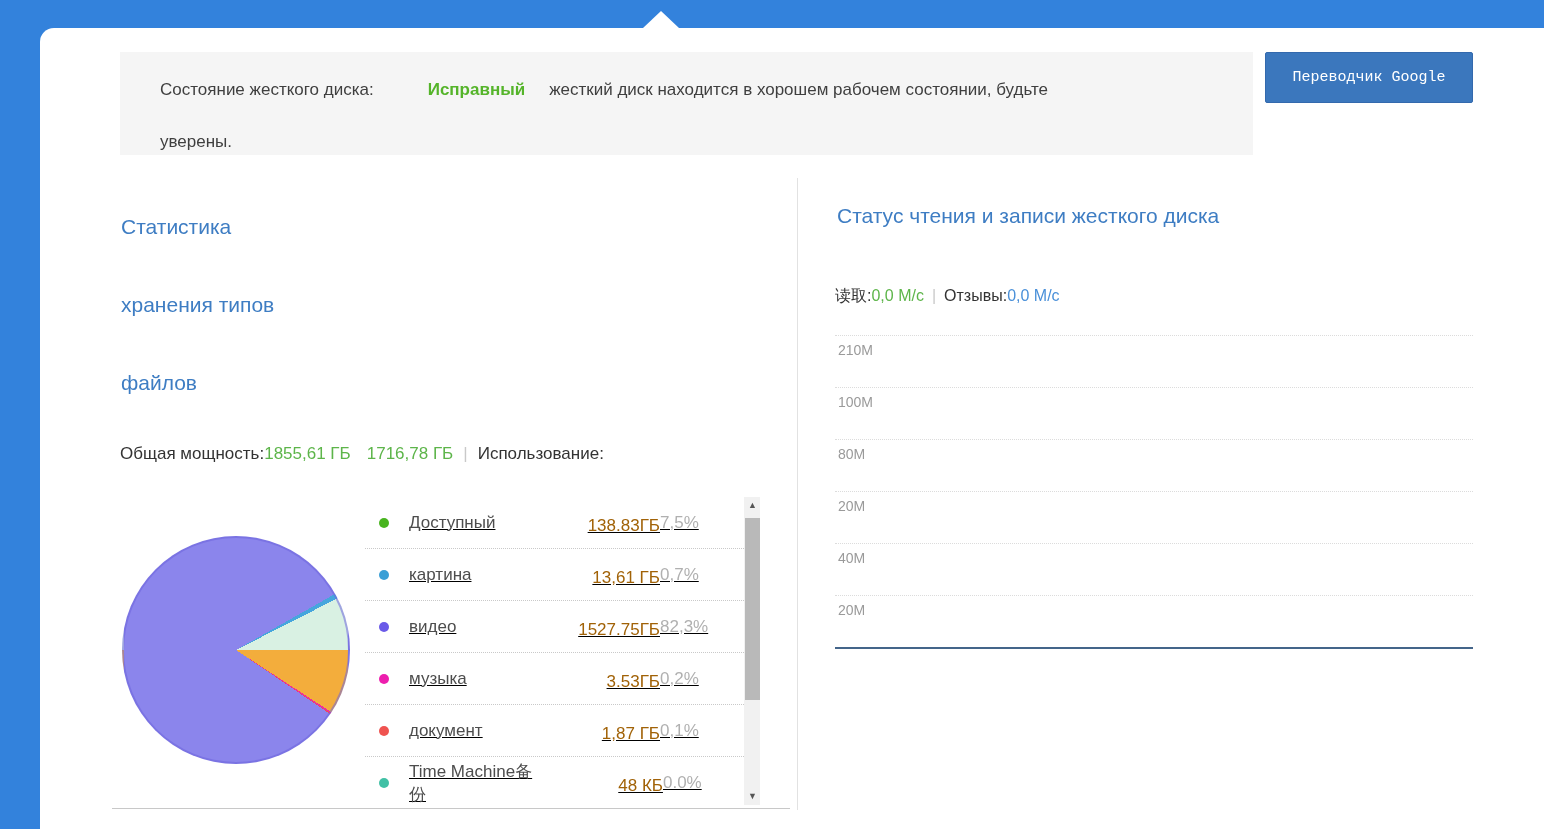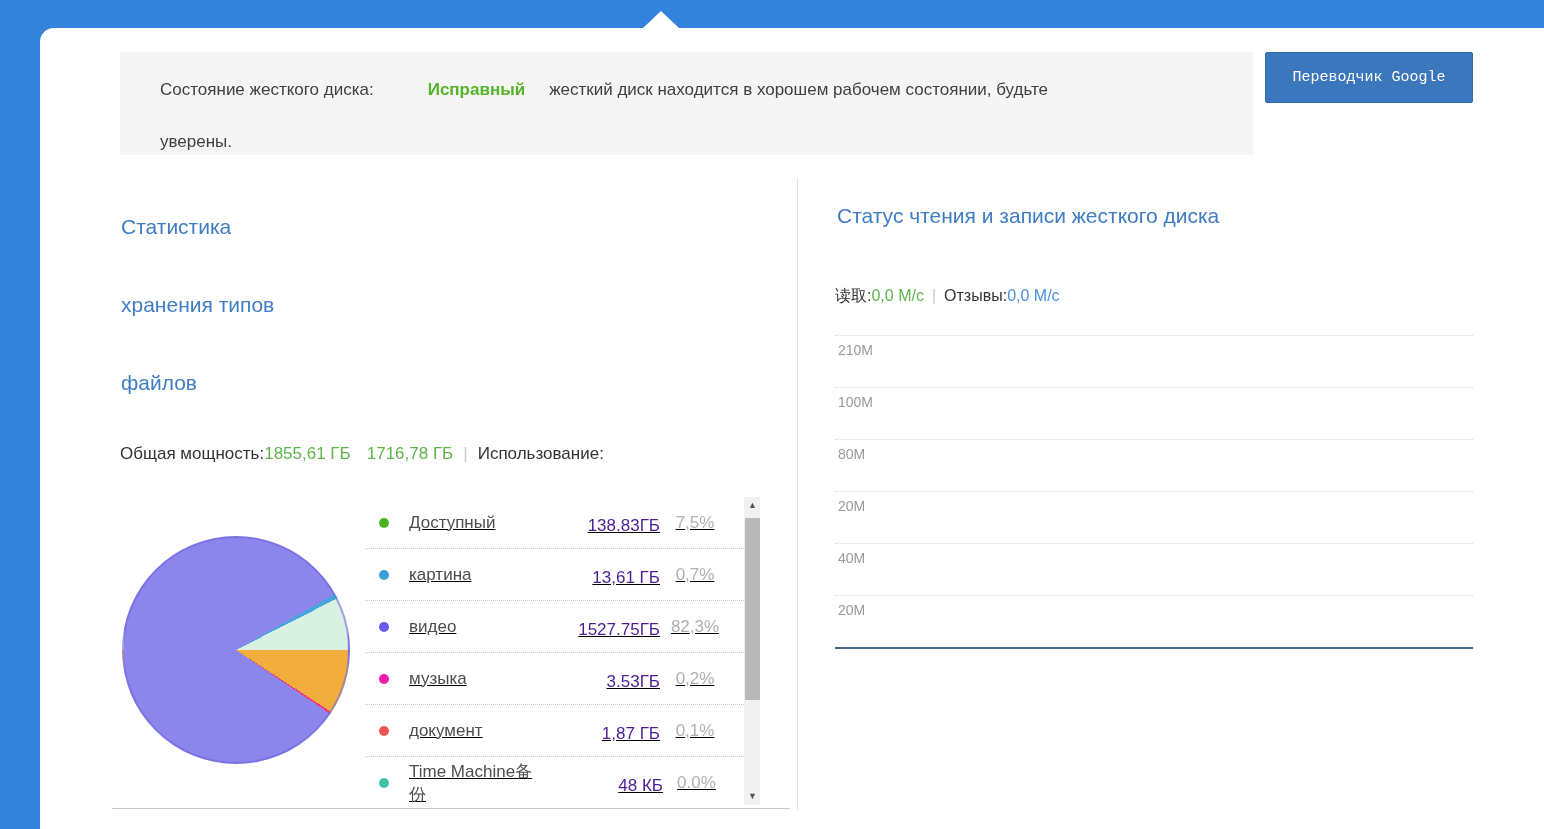--- a/index.html
+++ b/index.html
@@ -58,22 +58,22 @@
     position:absolute; left:325px; top:469px; width:395px; height:310px;
     overflow:hidden;
   }
   .legend-row {
     height:52px; display:flex; align-items:center;
     border-bottom:1px dotted #c9c9c9;
     padding:0 30px 0 14px; font-size:17px;text-decoration:underline;
   }
   .legend-row .dot { width:10px; height:10px; border-radius:50%; flex:0 0 10px; }
   .legend-row .lg-label { color:#4d4d4d; margin-left:20px; flex:1 1 auto; }
-  .legend-row .lg-size { color:#4c1d95; width:125px; text-align:right;margin-top:7px; }
-  .legend-row .lg-pct { color:#b0b0b0; width:70px; text-align:center; }
+  .legend-row .lg-size { color:#a16207; width:125px; text-align:right;margin-top:7px; }
+  .legend-row .lg-pct { color:#b0b0b0; width:70px; text-align:left; }
   .scrollbar {
     position:absolute; right:-1px; top:0; width:17px; height:308px;
     background:#f1f1f1;
   }
   .scroll-arrow {
     position:absolute; left:0; width:17px; height:17px;
     font-size:9px; color:#555555; text-align:center; line-height:17px;
     cursor:pointer; user-select:none;
   }
   .scroll-up { top:0; }

